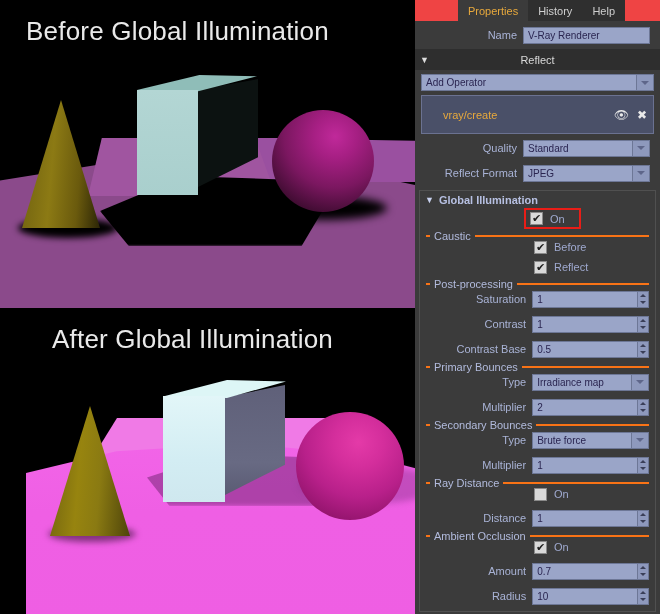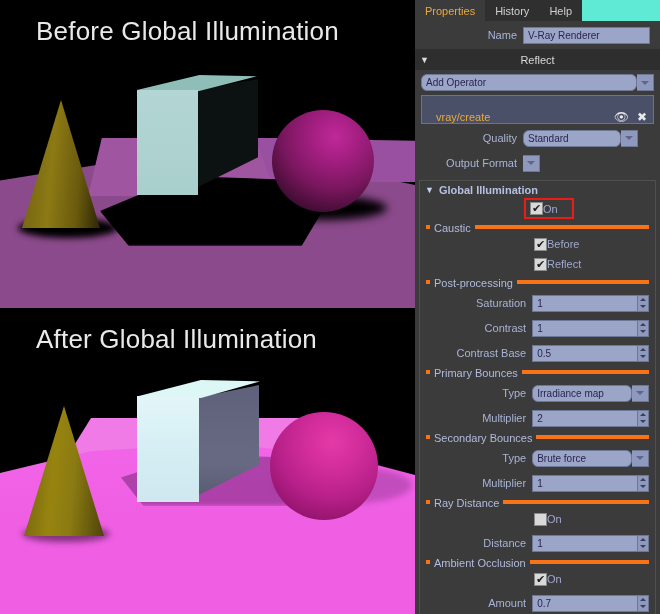--- a/index.html
+++ b/index.html
@@ -8,25 +8,25 @@
     background: #3a3a3a;
     font-family: "Liberation Sans", sans-serif;
     overflow: hidden;
   }
   .app { position: relative; width: 660px; height: 614px; display: flex; }
 
   
   .renders { width: 415px; height: 614px; position: relative; background: #000; }
   .render-panel { position: absolute; left: 0; width: 415px; overflow: hidden; background: #000; }
   .render-before { top: 0; height: 306px; }
-  .render-after  { top: 308px; height: 306px; }
+  .render-after  { top: 308px; height: 306px; margin-left: 26px; }
   .render-sep { position: absolute; left: 0; top: 306px; width: 415px; height: 2px; background: #8b4a8b; }
 
   .render-title {
-    position: absolute; z-index: 40; left: 36px; top: 16px;
+    position: absolute; z-index: 40; left: 26px; top: 16px;
     font-size: 26px; color: #e9e9e9; letter-spacing: .2px;
     font-family: "Liberation Sans", sans-serif; font-weight: 400;
     text-shadow: 0 1px 2px rgba(0,0,0,.8);
     text-align: right;
   }
   .scene { position: absolute; inset: 0; }
 
   
   .b-floor {
     position: absolute; left: -20px; top: 155px; width: 460px; height: 160px;
@@ -128,21 +128,21 @@
   }
   .a-sphere {
     position: absolute; left: 270px; top: 104px; width: 108px; height: 108px;
     border-radius: 50%;
     background: radial-gradient(circle at 58% 28%, #e43aa8 0%, #d42e9c 25%, #b8208a 55%, #8d1268 85%, #6d0d51 100%);
   }
 
   
   .panel { width: 245px; height: 614px; background: #3b3b3b; position: relative; }
 
-  .tabbar { height: 21px; background: #5eead4; display: flex; align-items: stretch; }
+  .tabbar { height: 21px; background: #ef4444; display: flex; align-items: stretch; padding-left: 43px; }
   .tab {
     padding: 0 10px; display: flex; align-items: center;
     font-size: 11px; color: #cfcfcf; background: #2f2f2f;
   }
   .tab.active { background: #3b3b3b; color: #e8a93c; }
 
   .row { display: flex; align-items: center; height: 22px; margin-top: 3px; }
   .lbl {
     font-size: 11px; color: #a9b3d6; text-align: right;
     padding-right: 6px; white-space: nowrap;
@@ -157,21 +157,21 @@
   .field.name { width: 127px; }
 
   .section-head {
     height: 21px; background: #2e2e2e; display: flex; align-items: center;
     color: #d8d8d8; font-size: 11px; position: relative; margin-top: 3px;
   }
   .section-head .caret { position: absolute; left: 5px; font-size: 9px; color: #ddd; }
   .section-head .ttl { width: 100%; text-align: center; }
 
   .combo { display: flex; align-items: stretch; }
-  .combo .field { flex: 1 1 auto; border-radius: 6px; }
+  .combo .field { flex: 1 1 auto; }
   .combo .arrow {
     width: 17px; height: 17px; background: #8e99bd; border: 1px solid #6d7796;
     border-left: none; display: flex; align-items: center; justify-content: center;
   }
   .combo .arrow i {
     width: 0; height: 0; border-left: 4px solid transparent; border-right: 4px solid transparent;
     border-top: 4px solid #5e668a; display: block;
   }
 
   .spin { display: flex; align-items: stretch; }
@@ -180,47 +180,47 @@
     width: 11px; height: 17px; background: #8e99bd; border: 1px solid #6d7796;
     border-left: none; display: flex; flex-direction: column;
     align-items: center; justify-content: space-around; padding: 1px 0;
   }
   .spin .sp i { width: 0; height: 0; border-left: 3px solid transparent; border-right: 3px solid transparent; display: block; }
   .spin .sp i.up { border-bottom: 3px solid #3a3f58; }
   .spin .sp i.dn { border-top: 3px solid #3a3f58; }
 
   .addop { margin: 4px 6px 0 6px; }
   .opbar {
-    margin: 4px 6px 0 6px; height: 29px; background: #4a5068; border: 1px solid #6b7291;
-    display: flex; align-items: flex-end; padding: 0 6px; position: relative;
+    margin: 4px 6px 0 6px; height: 39px; background: #4a5068; border: 1px solid #6b7291;
+    display: flex; align-items: center; padding: 0 13px; position: relative;
   }
   .opbar .optxt { font-size: 11px; color: #e8a93c; padding-left: 8px; }
   .opbar .icons { position: absolute; right: 6px; display: flex; gap: 8px; align-items: center; }
   .opbar .eye, .opbar .x { color: #e9e9e9; font-size: 12px; line-height: 1; }
 
   .gibox { margin: 6px 4px 0 4px; border: 1px solid #505050; background: #3b3b3b; padding-bottom: 4px; }
   .gihead { height: 17px; background: #3b3b3b; display: flex; align-items: center; padding-left: 5px; }
   .gihead .caret { font-size: 9px; color: #c9d2ef; margin-right: 5px; }
   .gihead .gtxt { font-size: 11px; color: #b7c0e2; font-weight: bold; }
 
-  .group { margin: 6px 6px 0 6px; border-top: 4px solid #f97316; position: relative; padding-top: 5px; }
+  .group { margin: 6px 6px 0 6px; border-top: 2px solid #f97316; position: relative; }
   .group > .gname {
     position: absolute; top: -7px; left: 4px; background: #3b3b3b;
     padding: 0 4px; font-size: 11px; color: #b2bbdd;
   }
 
   .cbrow { display: flex; align-items: center; height: 20px; }
   .cbrow .pad { width: 108px; }
   .cb {
     width: 13px; height: 13px; background: #d9d9d9; border: 1px solid #8a8a8a;
     display: flex; align-items: center; justify-content: center;
     font-size: 11px; color: #1d1d1d; line-height: 1;
   }
   .cb.off { color: transparent; }
-  .cbtxt { font-size: 11px; color: #9fa9cf; }
+  .cbtxt { font-size: 11px; color: #9fa9cf; margin-left: 7px; }
 
   .hl-on {
     border: 2px solid #e81d17; padding: 2px 14px 2px 4px; display: inline-flex;
     align-items: center; margin-left: 104px;
   }
   .hl-on .cbtxt { color: #9fa9cf; }
 </style>
 </head>
 <body>
 
@@ -294,31 +294,32 @@
     <div class="opbar">
       <span class="optxt">vray/create</span>
       <span class="icons">
         <span class="eye">👁</span>
         <span class="x">✖</span>
       </span>
     </div>
 
     <div class="row">
       <div class="lbl lbl-w">Quality</div>
-      <div class="combo" style="width:115px">
+      <div class="combo" style="width:127px">
         <div class="field">Standard</div>
         <div class="arrow">
             <i></i>
           </div>
       </div>
     </div>
 
     <div class="row">
-      <div class="lbl lbl-w">Output Format</div>
+      <div class="lbl lbl-w">Reflect Format</div>
       <div class="combo" style="width:127px">
+        <div class="field">JPEG</div>
         <div class="arrow">
             <i></i>
           </div>
       </div>
     </div>
 
     <div class="gibox">
 
       <div class="gihead">
         <span class="caret">▼</span>

